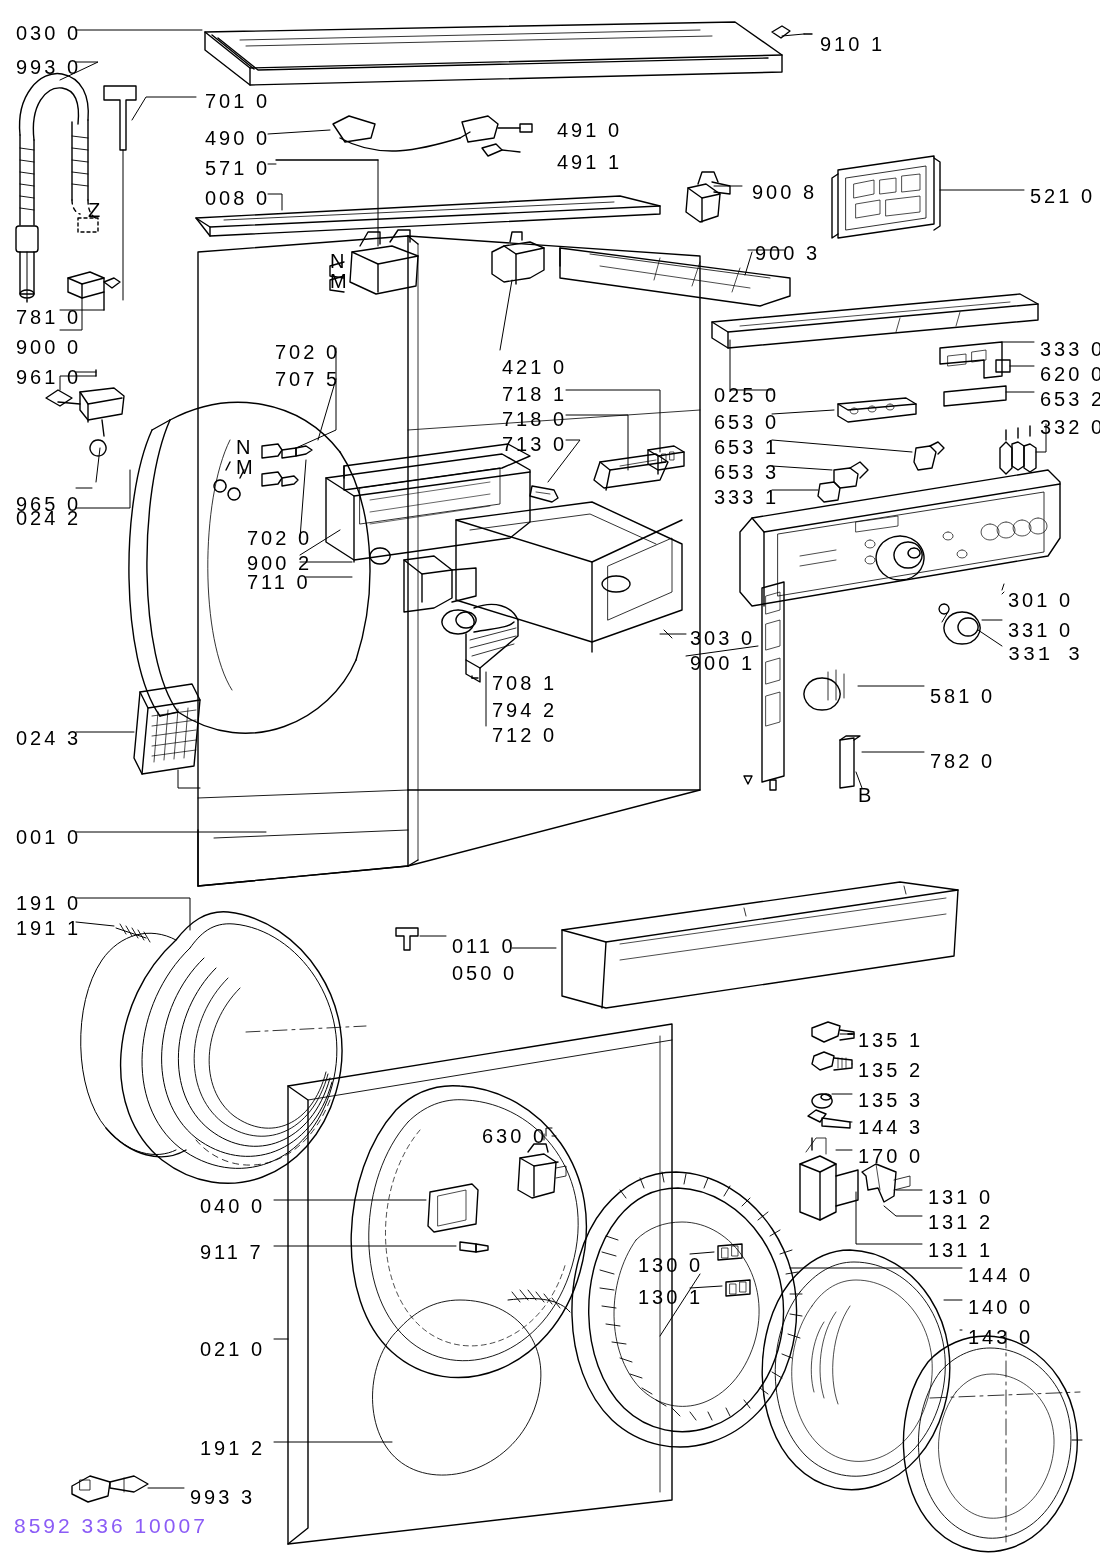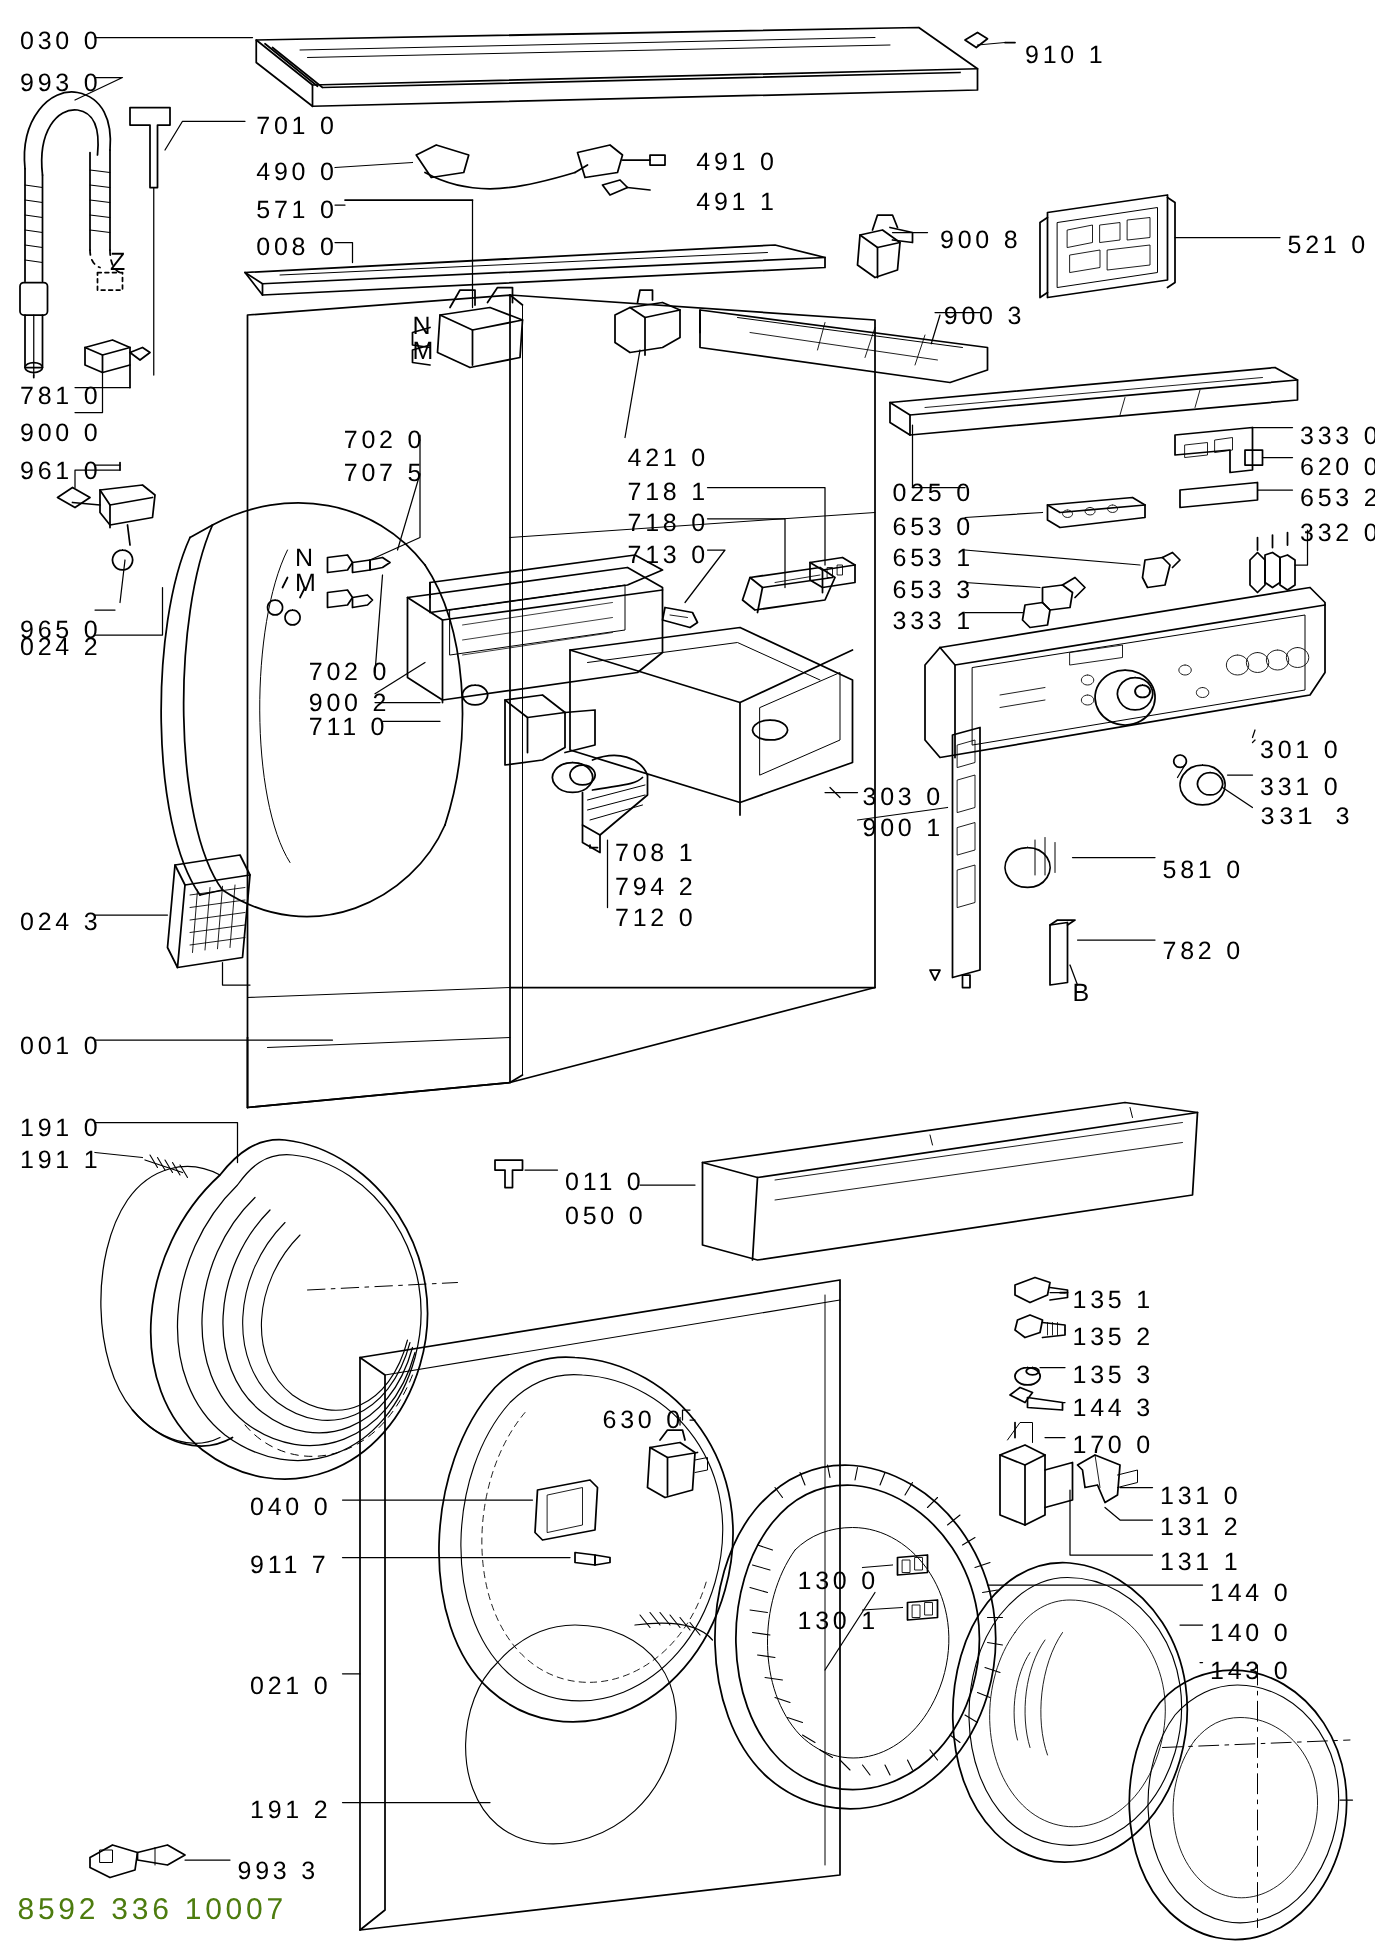--- a/index.html
+++ b/index.html
@@ -23,23 +23,23 @@
     font-size: 20px;
     letter-spacing: 3px;
     color: #000;
     white-space: nowrap;
     line-height: 1;
   }
   .footer {
     position: absolute;
     left: 14px;
     top: 1514px;
-    font-size: 24px;
+    font-size: 21px;
     letter-spacing: 3px;
-    color: #4d7c0f;
+    color: #8b5cf6;
     white-space: nowrap;
   }
   svg.art {
     position: absolute;
     left: 0;
     top: 0;
     width: 1100px;
     height: 1555px;
     pointer-events: none;
   }

